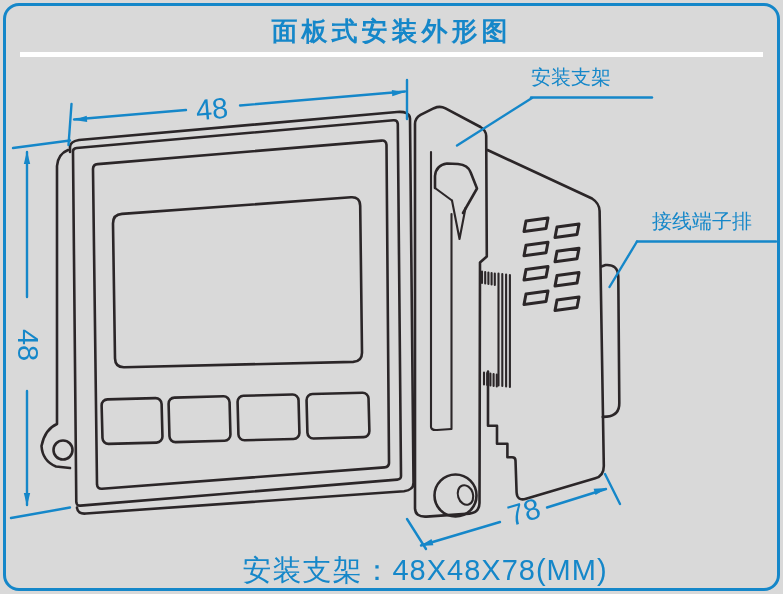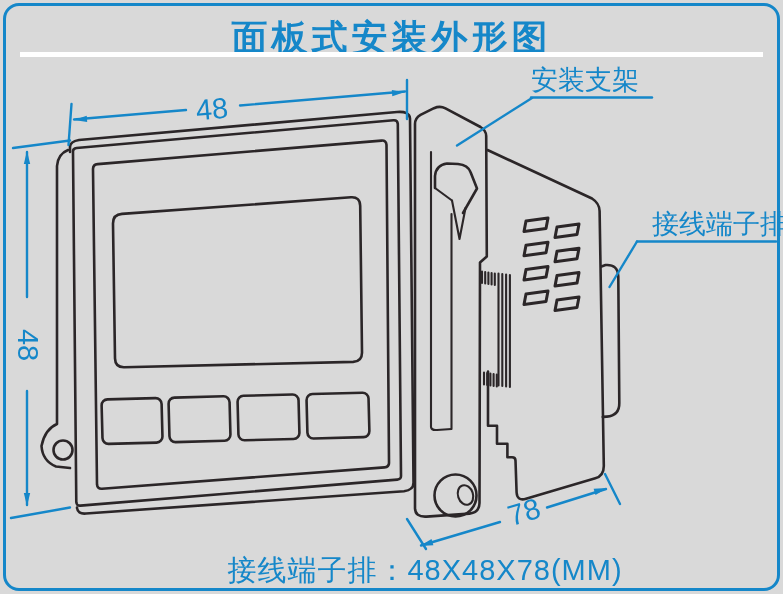--- a/index.html
+++ b/index.html
@@ -24,37 +24,37 @@
     left:3px;top:3px;right:3px;bottom:3px;
     border:3px solid var(--accent-blue);
     border-radius:16px;
     pointer-events:none;
   }
   .page-title{
     position:absolute;
     left:0;right:0;top:14px;
     text-align:center;
     color:var(--accent-blue);
-    font-size:36px;
+    font-size:26px;
     font-weight:bold;
     letter-spacing:4px;
   }
   .divider{
     position:absolute;
     left:20px;top:52px;
     width:743px;height:5px;
     background:var(--divider-white);
   }
   .drawing{
     position:absolute;left:0;top:0;
   }
   .anno-label{
     position:absolute;
     color:var(--accent-blue);
-    font-size:27px;
+    font-size:20px;
     white-space:nowrap;
     line-height:1;
   }
   .footer-text{
     position:absolute;
     left:425px;top:556px;
     transform:translateX(-50%);
     color:var(--accent-blue);
     font-size:29px;
     letter-spacing:1px;
@@ -180,16 +180,16 @@
         <path class="b" d="M637,241.5 L776,241.5"></path>
         <path class="b" d="M637,241.5 L609.5,287"></path>
       </g>
     </g>
   </svg>
 
   <div class="anno-label" style="left:531px;top:67px;">安装支架</div>
 
   <div class="anno-label" style="left:652px;top:211px;">接线端子排</div>
 
-  <div class="footer-text">接线端子排：48X48X78(MM)</div>
+  <div class="footer-text">安装支架：48X48X78(MM)</div>
 
   <div class="frame"></div>
 </div>
 
 </body></html>

